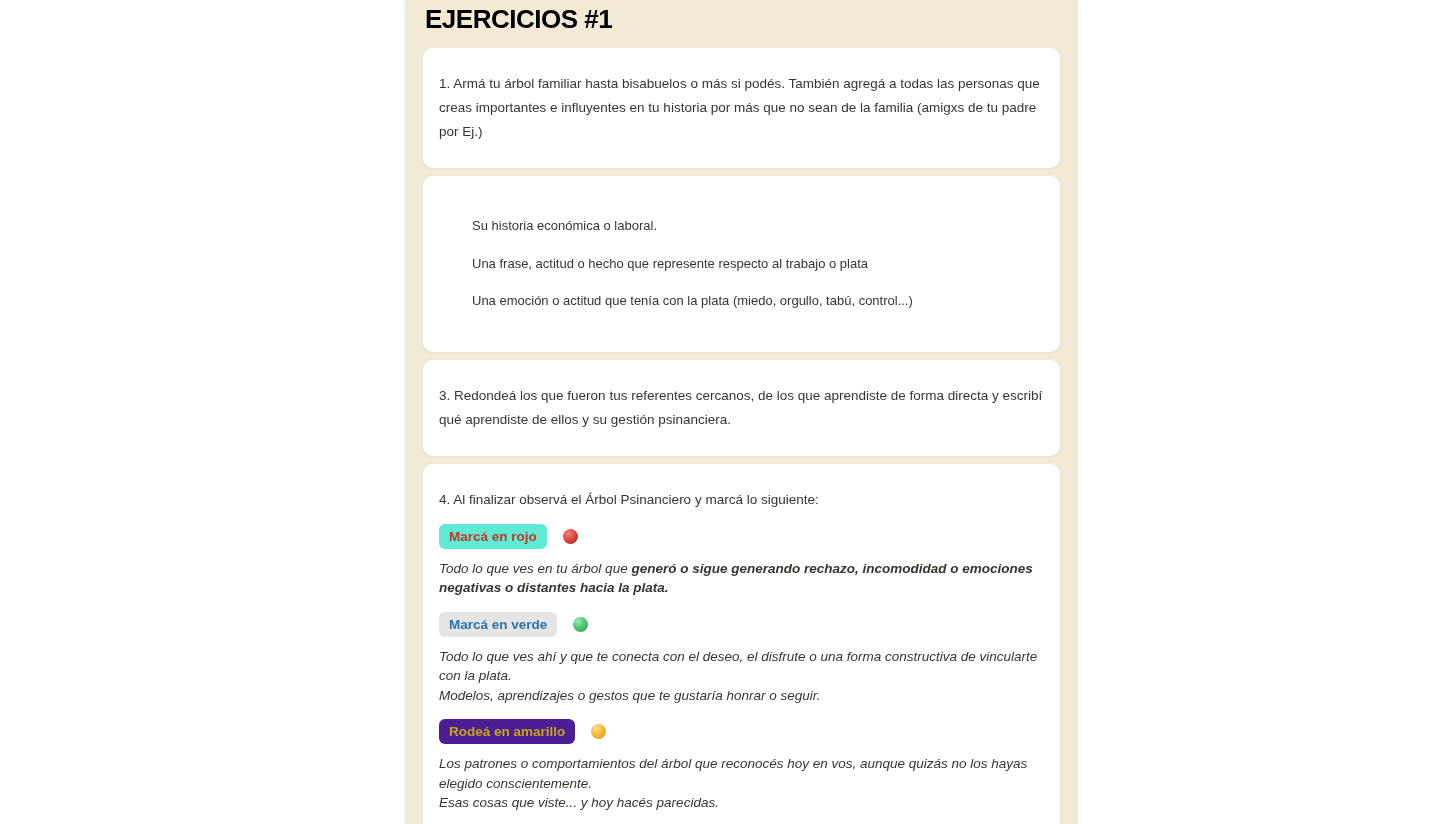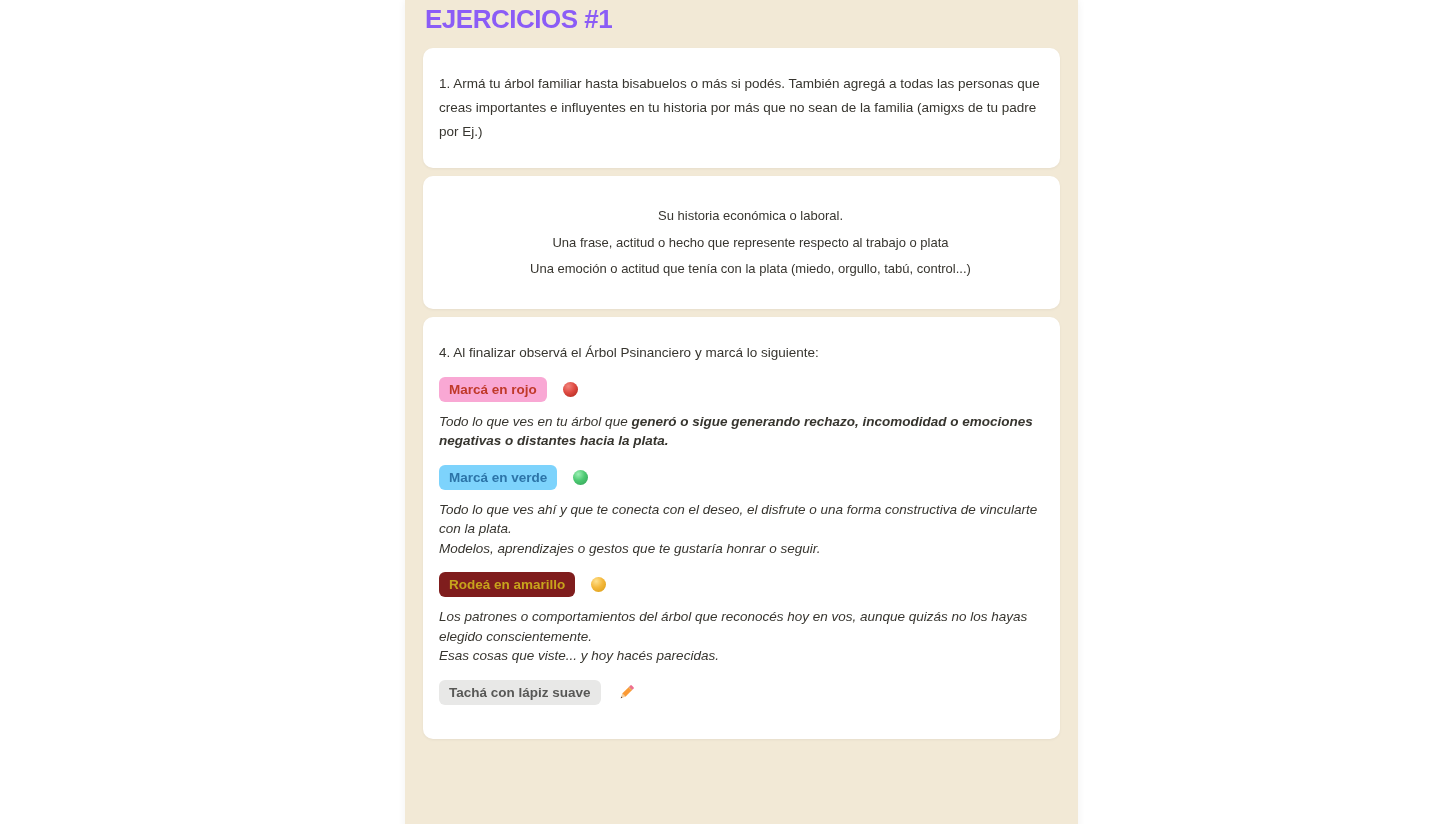--- a/index.html
+++ b/index.html
@@ -23,21 +23,21 @@
     width: 673px;
     height: 900px;
     background: #f2e9d6;
     box-shadow: 0 0 8px rgba(0,0,0,0.06);
     padding: 2px 18px 0 18px;
   }
   .doc-title {
     font-size: 26px;
     font-weight: 800;
     letter-spacing: -0.5px;
-    color: #8b5cf6;
+    color: #000000;
     margin: 2px 0 13px 2px;
   }
   .card {
     background: #ffffff;
     border-radius: 10px;
     padding: 24px 16px;
     margin-bottom: 8px;
     box-shadow: 0 1px 3px rgba(0,0,0,0.05);
     color: #37352f;
   }
@@ -45,21 +45,21 @@
     font-size: 13.5px;
     line-height: 24px;
     color: #37352f;
   }
   .sub-list {
     margin: 5px 0 2px 18px;
     font-size: 13px;
     line-height: 22.5px;
     color: #37352f;
   }
-  .sub-list div { margin: 4px; text-align: center; }
+  .sub-list div { margin: 15px; }
   .badge-row {
     display: flex;
     align-items: center;
     gap: 16px;
     margin: 12px 0 10px 0;
   }
   .badge {
     display: inline-block;
     font-size: 13.5px;
     font-weight: bold;
@@ -99,43 +99,46 @@
     </div>
 
     <div class="card">
       <div class="sub-list">
         <div>Su historia económica o laboral.</div>
         <div>Una frase, actitud o hecho que represente respecto al trabajo o plata</div>
         <div>Una emoción o actitud que tenía con la plata (miedo, orgullo, tabú, control...)</div>
       </div>
     </div>
 
+    <div class="card">
+      <div class="body-text">3. Redondeá los que fueron tus referentes cercanos, de los que aprendiste de forma directa y escribí qué aprendiste de ellos y su gestión psinanciera.</div>
+    </div>
 
     <div class="card">
       <div class="body-text">4. Al finalizar observá el Árbol Psinanciero y marcá lo siguiente:</div>
 
       <div class="badge-row">
-        <span class="badge" style="background-color: #f9a8d4; color: rgb(192, 57, 41);">Marcá en rojo</span>
+        <span class="badge" style="background-color: #5eead4; color: rgb(192, 57, 41);">Marcá en rojo</span>
         <span class="sphere red"></span>
       </div>
       <p class="para">
         <span>Todo lo que ves en tu árbol que </span><strong>generó o sigue generando rechazo, incomodidad o emociones negativas o distantes hacia la plata.</strong><br>
       </p>
 
       <div class="badge-row">
-        <span class="badge" style="background-color: #7dd3fc; color: rgb(44, 116, 168);">Marcá en verde</span>
+        <span class="badge" style="background-color: #e5e5e5; color: rgb(44, 116, 168);">Marcá en verde</span>
         <span class="sphere green"></span>
       </div>
       <p class="para">
         <span>Todo lo que ves ahí y que te conecta con el deseo, el disfrute o una forma constructiva de vincularte con la plata.</span><br>
         <span>Modelos, aprendizajes o gestos que te gustaría honrar o seguir.</span>
       </p>
 
       <div class="badge-row">
-        <span class="badge" style="background-color: #7f1d1d; color: rgb(199, 164, 28);">Rodeá en amarillo</span>
+        <span class="badge" style="background-color: #4c1d95; color: rgb(199, 164, 28);">Rodeá en amarillo</span>
         <span class="sphere yellow"></span>
       </div>
       <p class="para">
         <span>Los patrones o comportamientos del árbol que reconocés hoy en vos, aunque quizás no los hayas elegido conscientemente.</span><br>
         <span>Esas cosas que viste... y hoy hacés parecidas.</span>
       </p>
 
       <div class="badge-row">
         <span class="badge" style="background-color: rgb(232, 232, 231); color: rgb(88, 88, 86);">Tachá con lápiz suave</span>
         <svg class="pencil-svg" viewBox="0 0 20 20">

